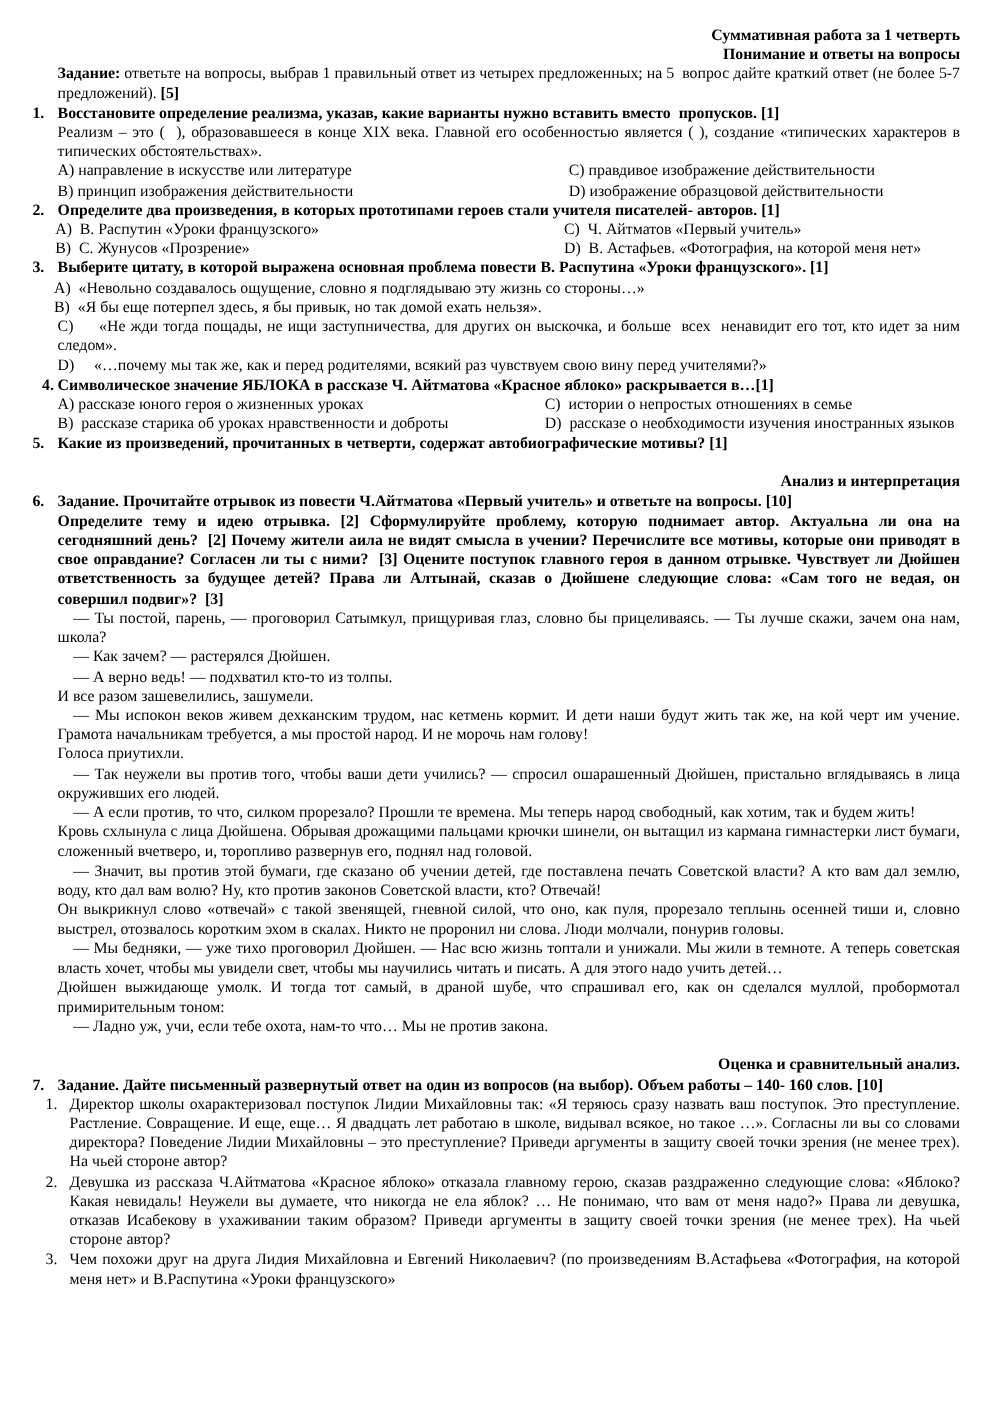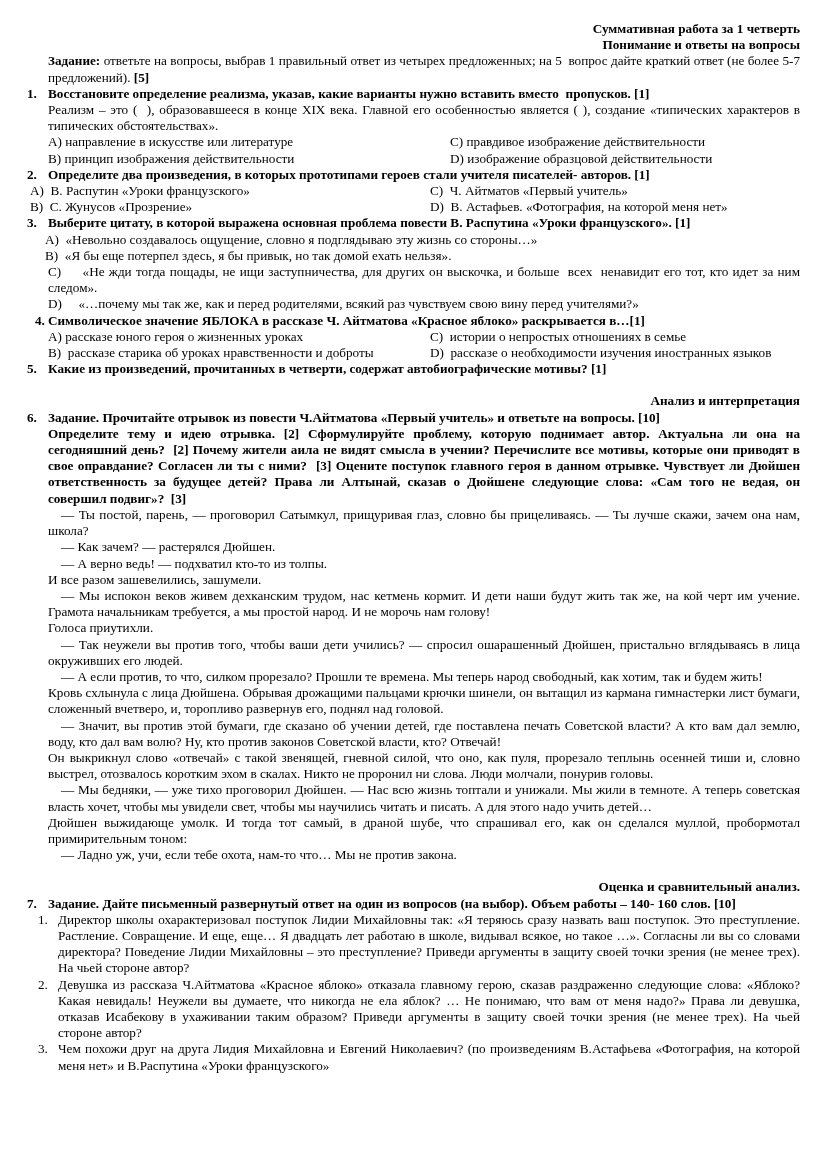--- a/index.html
+++ b/index.html
@@ -10,25 +10,25 @@
   }
   .page{padding:21px 27px 0 27px;}
   p{margin:0;}
   .center{text-align:right;font-weight:bold;}
   .b{font-weight:bold;}
   .qrow{display:flex;}
   .qnum{flex:none;width:21px;font-weight:bold;}
   .qnum4{flex:none;width:13px;margin-left:8px;font-weight:bold;}
   .qtitle{flex:1;text-align:justify;font-weight:bold;}
   .qbody{margin-left:21px;text-align:justify;}
-  .optrow{display:flex;}
+  .optrow{display:flex;gap:24px;}
   .optrow.ind{margin-left:21px;}
   .optrow.edge{margin-left:3px;}
   .c1a{flex:none;width:402px;}
-  .c1b{flex:none;width:400px;}
+  .c1b{flex:none;width:400px;margin-left:16px;}
   .c1c{flex:none;width:382px;font-family:Liberation Serif, serif;}
   .c2{flex:1;}
   .opt-line{margin-left:18px;text-align:justify;}
   .opt-quote{margin-left:21px;text-align:justify;}
   .passage{margin-left:21px;}
   .passage p{text-align:justify;}
   .passage p.dlg{text-indent:13px;}
   .subrow{display:flex;margin-left:11px;}
   .subnum{flex:none;width:20px;}
   .subtxt{flex:1;text-align:justify;}

